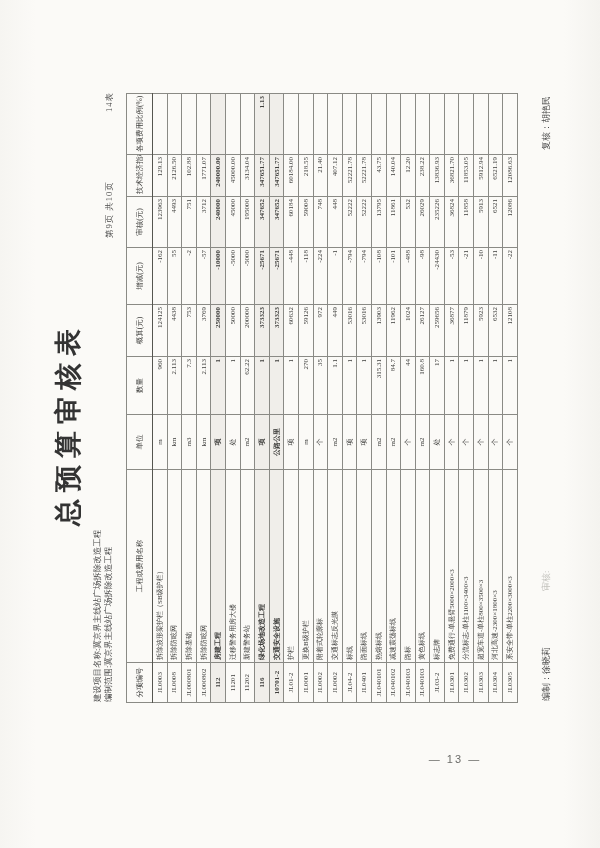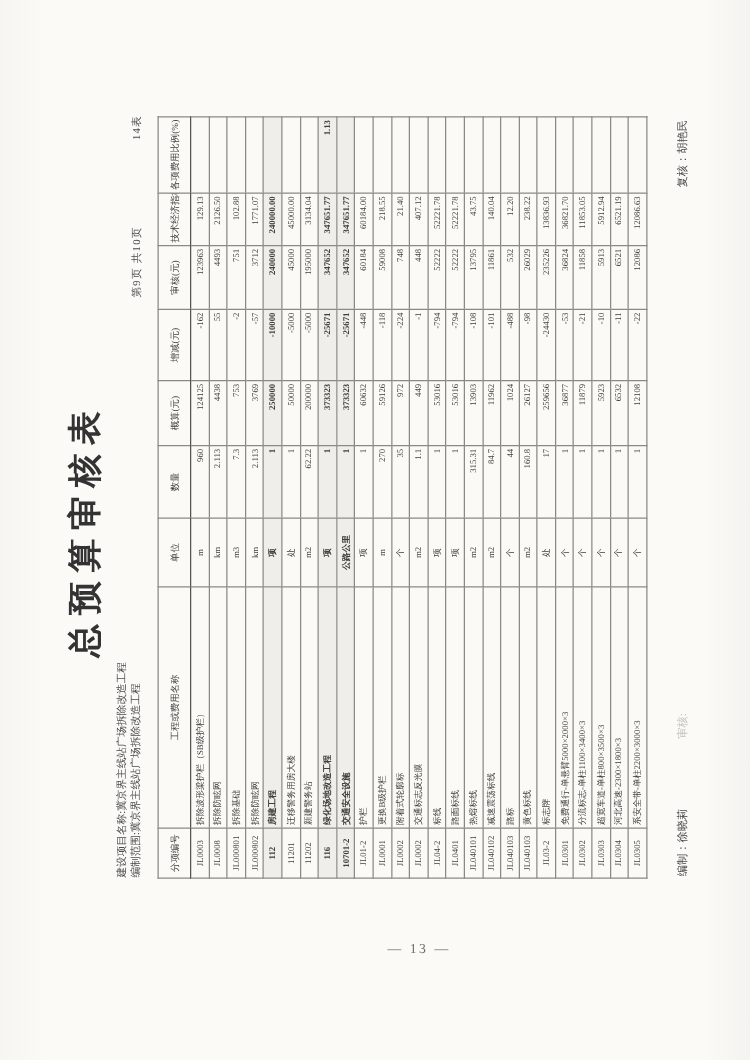--- a/index.html
+++ b/index.html
@@ -56,23 +56,23 @@
   tr.section td{font-weight:bold;background:#f0eeea;}
   .signoff{
     position:absolute;left:145px;top:540px;width:609px;
     font-size:9px;color:#4a4a4a;
   }
   .signoff .prepared{position:absolute;left:2px;}
   .signoff .audit-faint{position:absolute;left:112px;color:#c3c2bd;}
   .signoff .checked{position:absolute;right:2px;}
   .pageno{
     position:absolute;left:0;top:753px;width:600px;
-    text-align:left;padding-left:310px;box-sizing:border-box;
+    text-align:center;padding-left:310px;box-sizing:border-box;
     font-size:11px;color:#6b6b68;letter-spacing:2px;
-    font-family:Liberation Serif, serif;
+    font-family:Liberation Sans, sans-serif;
   }
 </style>
 </head>
 <body>
 
 <div class="page">
   <div class="land">
 
     <div class="page-head">
       <span>第9页  共10页</span>

